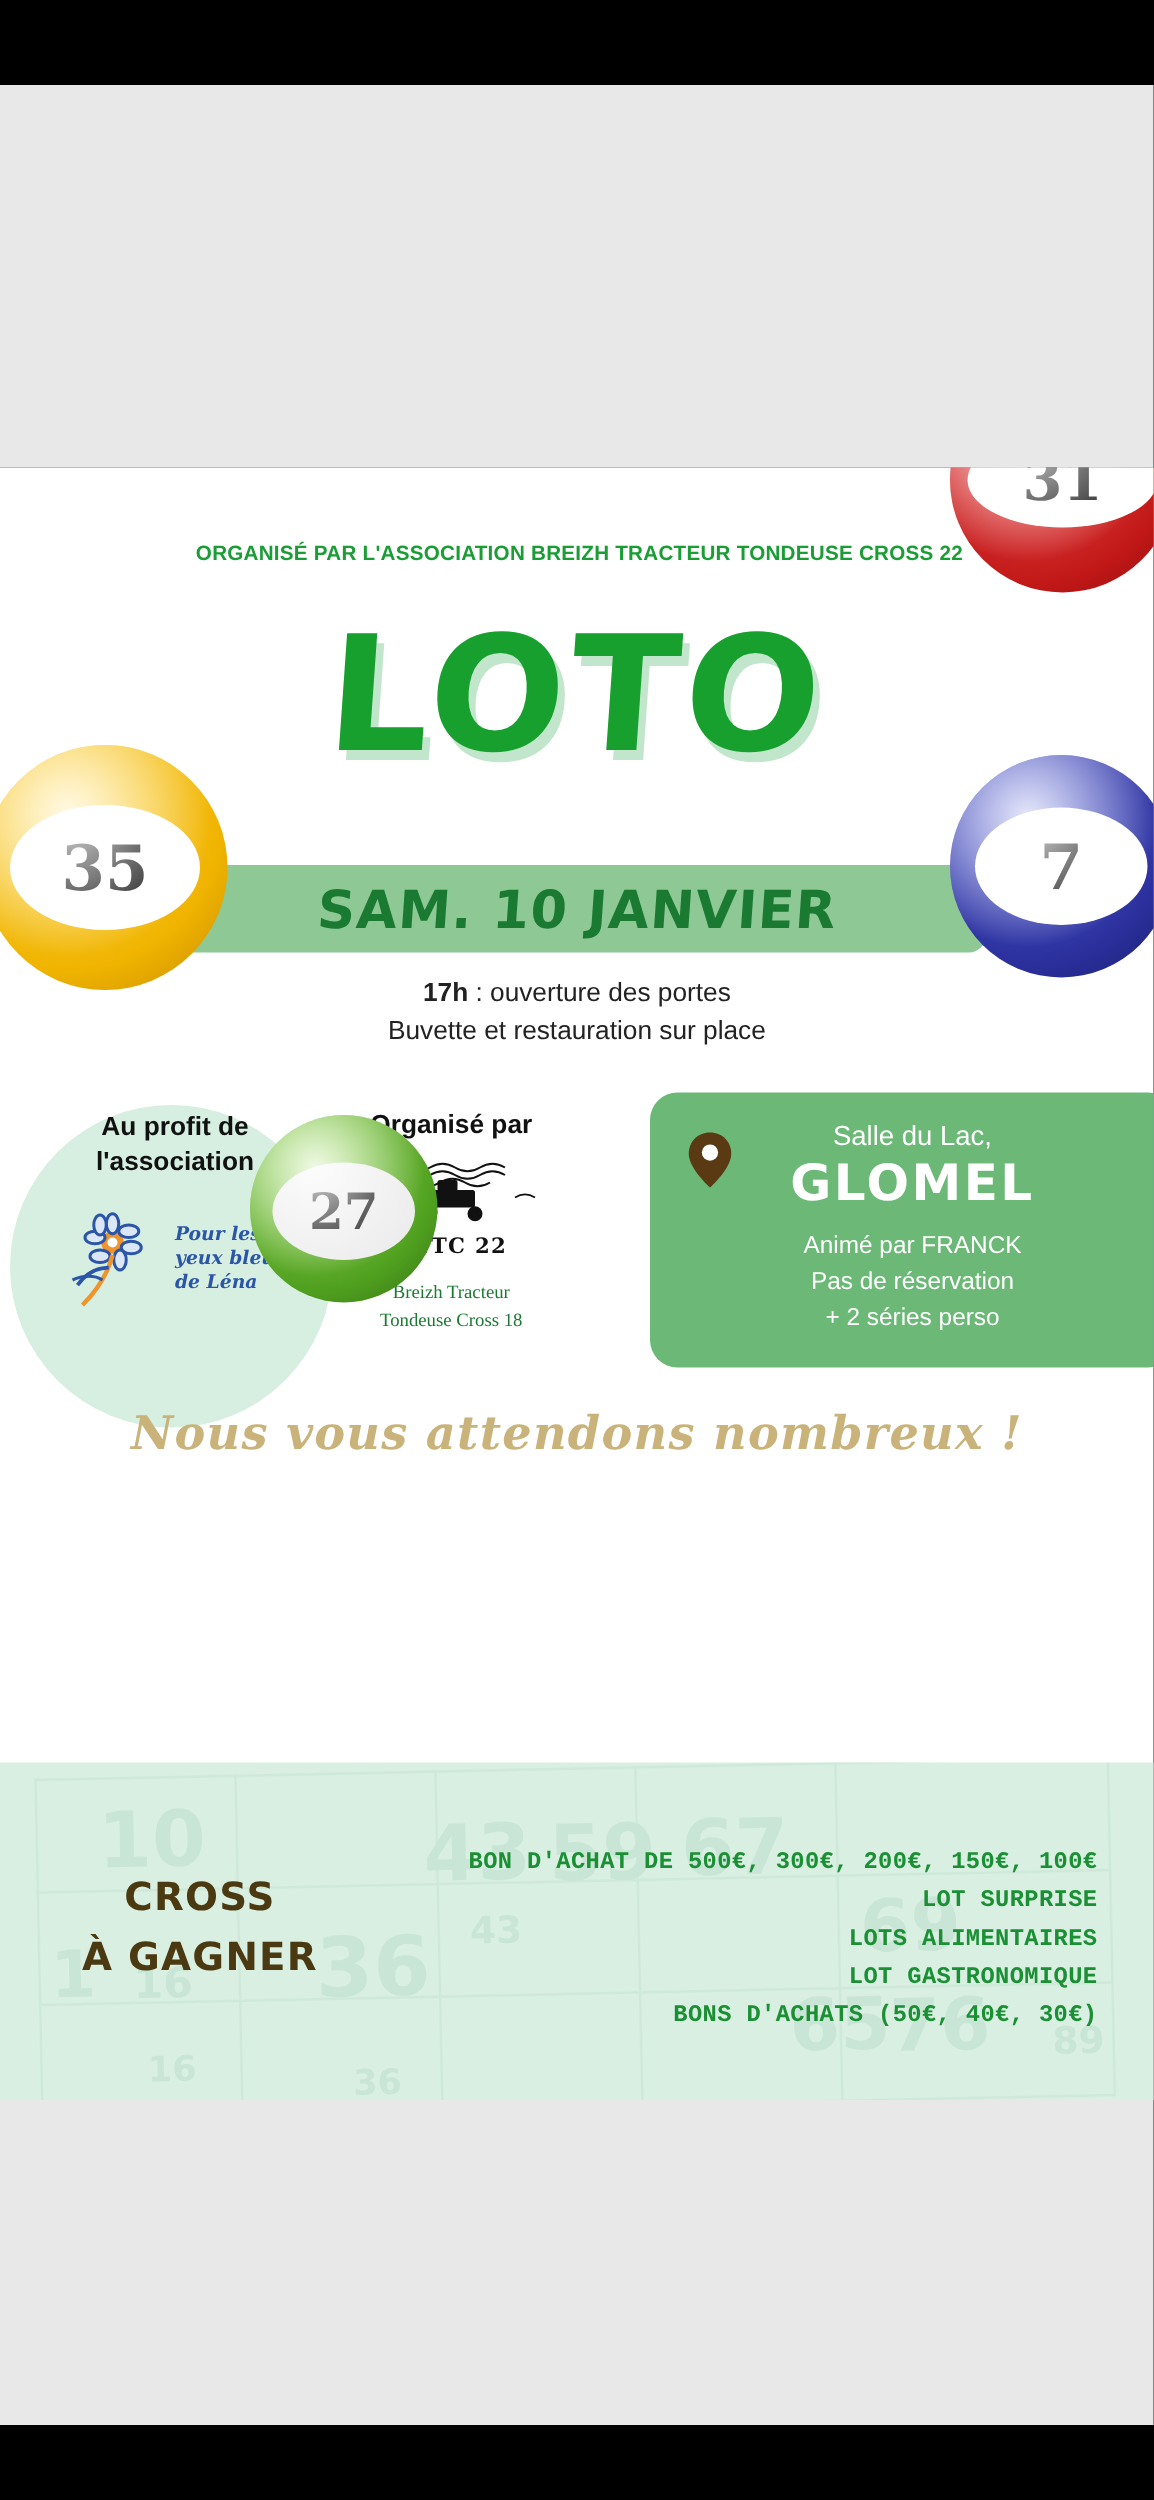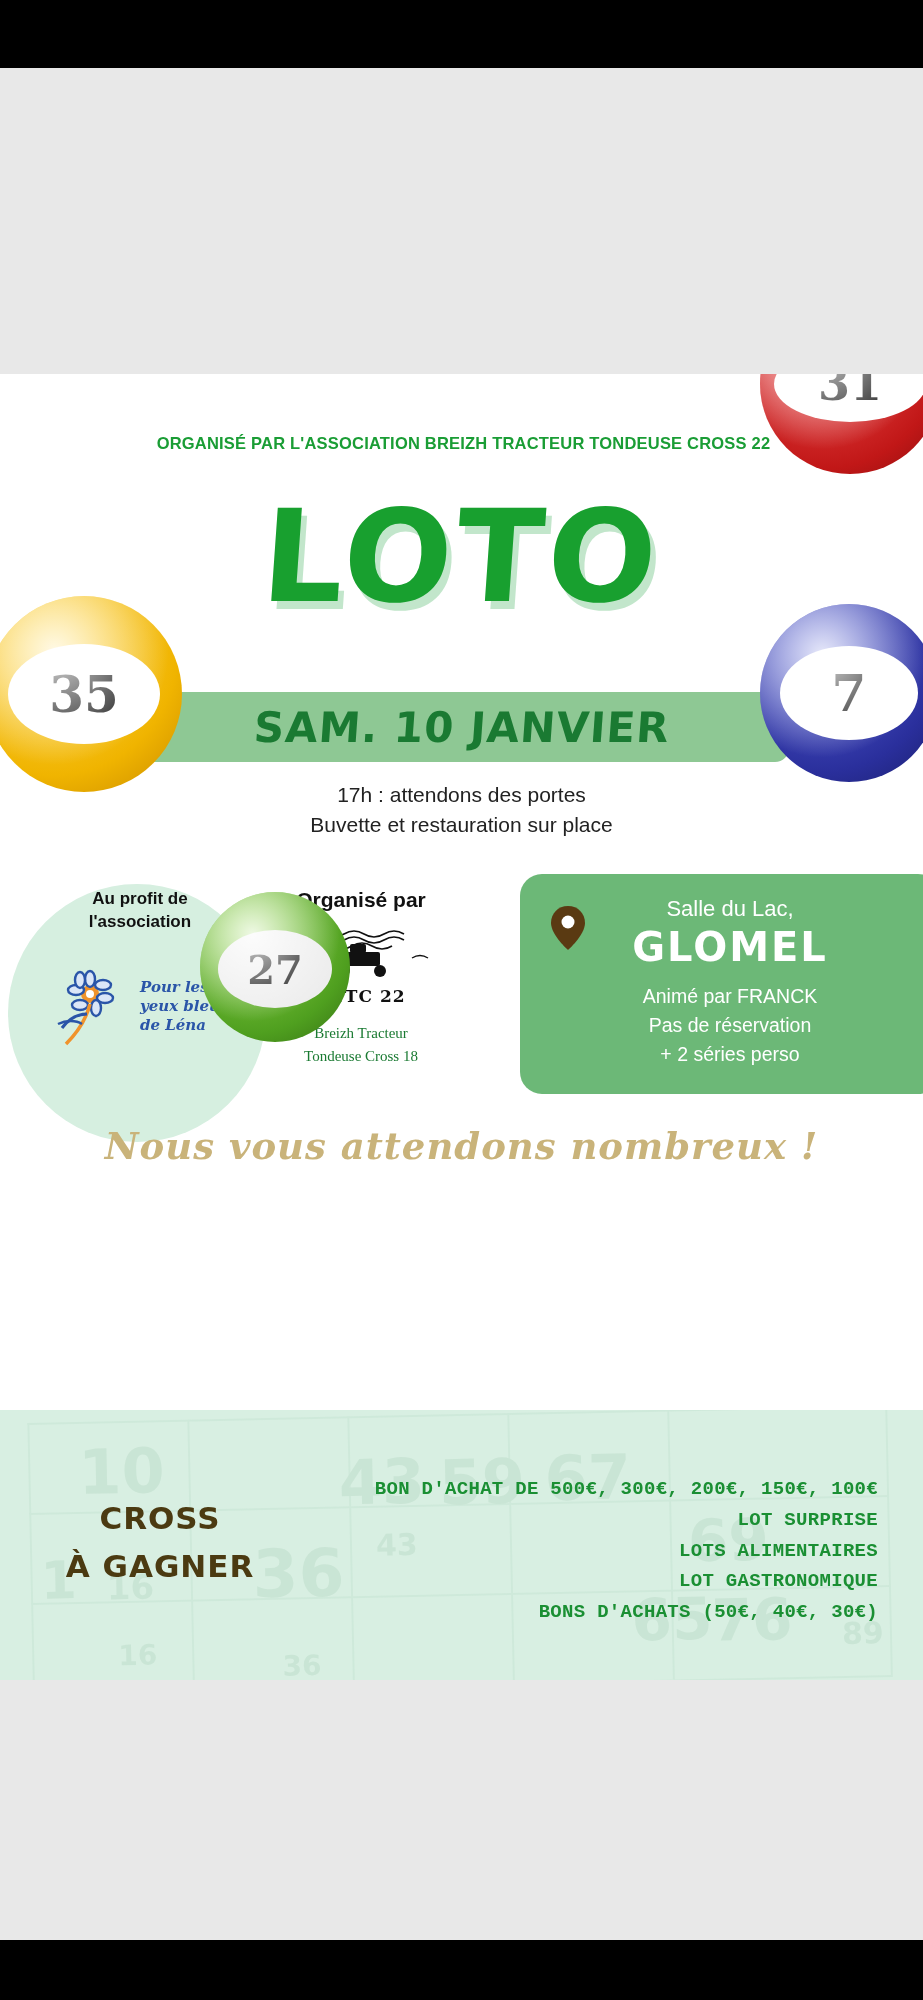--- a/index.html
+++ b/index.html
@@ -44,29 +44,29 @@
     display:flex; align-items:center; justify-content:center;
   }
   .date-banner span {
     font-size:42px; font-weight:bold; color:#1a7a32;
     font-family:"DejaVu Sans", sans-serif; letter-spacing:1px;
     transform:skewX(-4deg);
   }
 
   .times { position:absolute; left:0; top:406px; width:923px; text-align:center; color:#222; }
   .times div { font-size:21px; line-height:1.42; }
-  .times b { font-weight:normal; }
+  .times b { font-weight:bold; }
 
   .profit-circle {
     position:absolute; left:8px; top:510px; width:258px; height:258px;
     background:#d6efe0; border-radius:50%;
   }
   .profit-title {
     position:absolute; left:30px; top:514px; width:220px; text-align:center;
-    font-size:17px; font-weight:bold; color:#111; line-height:1.35;
+    font-size:21px; font-weight:bold; color:#111; line-height:1.35;
   }
   .logo-lena {
     position:absolute; left:46px; top:590px; width:190px; height:96px;
   }
   .logo-lena .scr {
     position:absolute; left:94px; top:14px; width:100px;
     font-family:"DejaVu Serif", serif; font-style:italic;
     font-size:15px; color:#2a55a8; line-height:1.25; font-weight:bold;
   }
 
@@ -190,21 +190,21 @@
     <div class="assoc-line">ORGANISÉ PAR L'ASSOCIATION BREIZH TRACTEUR TONDEUSE CROSS 22</div>
 
     <div class="loto-title">LOTO</div>
 
     <div class="date-banner">
       <span>SAM. 10 JANVIER</span>
     </div>
 
     <div class="times">
       <div>
-        <b>17h</b><span> : attendons des portes</span>
+        <b>17h</b><span> : ouverture des portes</span>
       </div>
       <div>Buvette et restauration sur place</div>
     </div>
 
     <div class="ball ball-35">
       <div class="face">35</div>
       <div class="gloss" style="left:0;top:0;width:196px;height:196px"></div>
     </div>
 
     <div class="ball ball-7">

